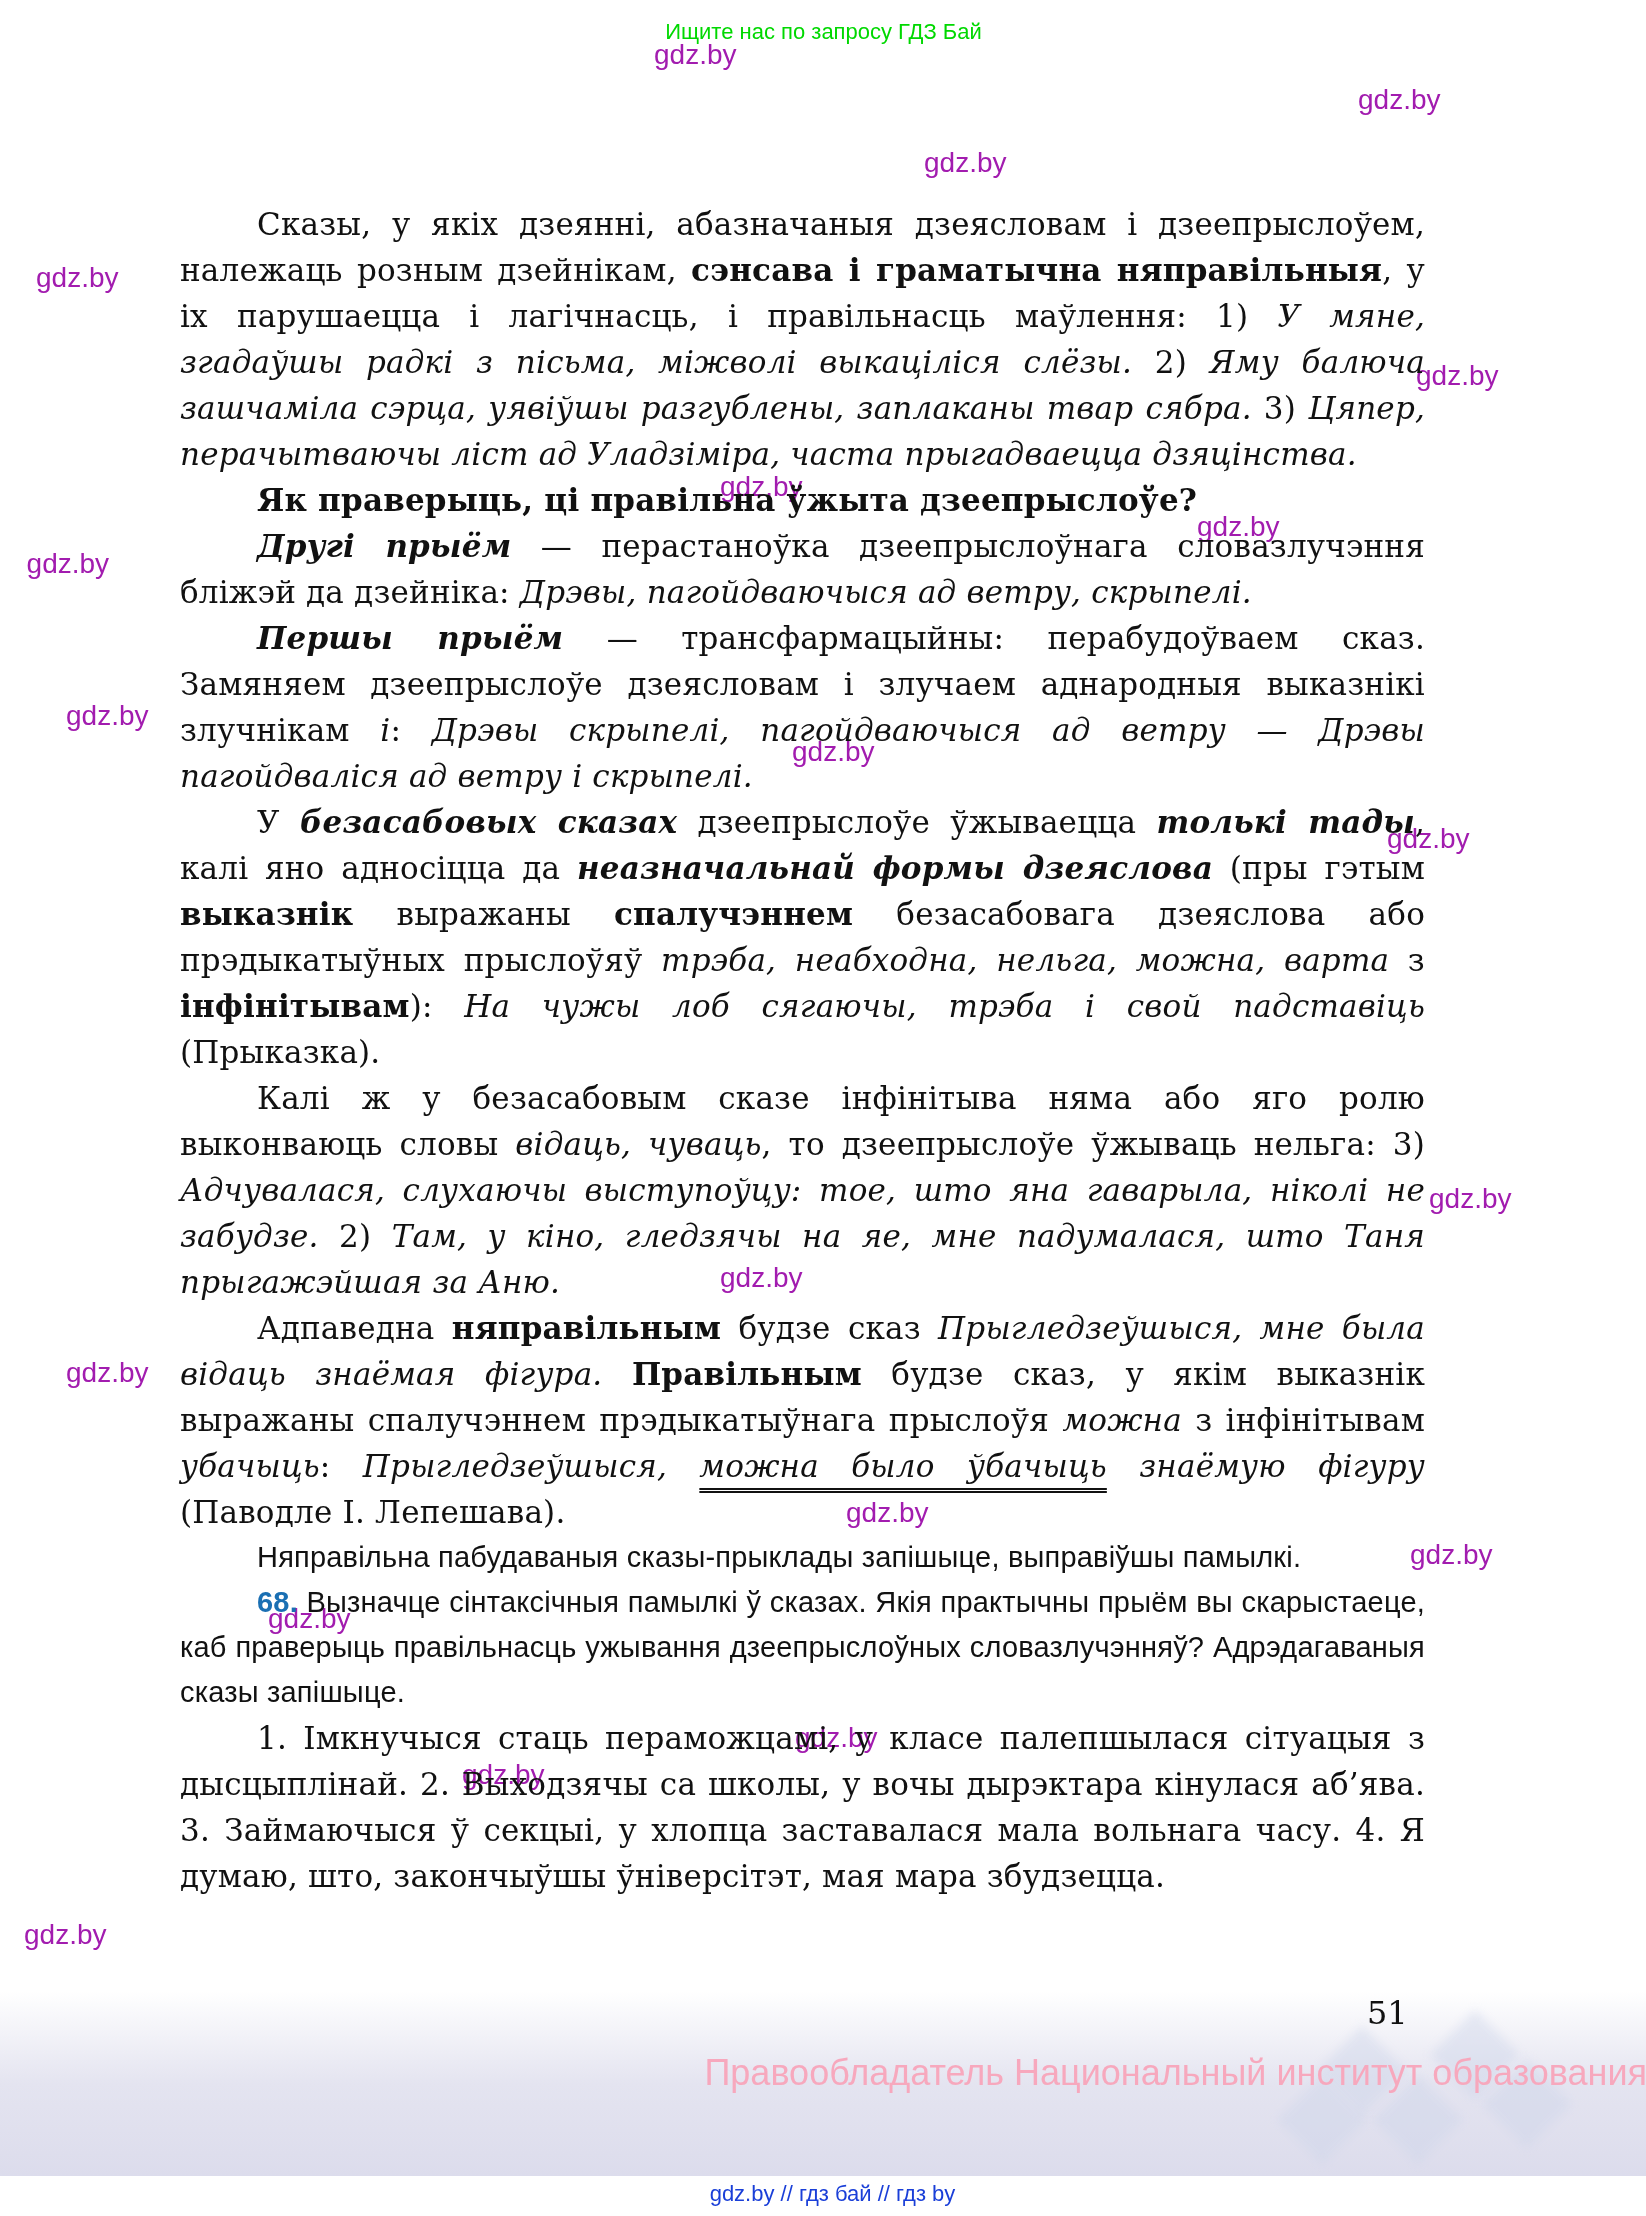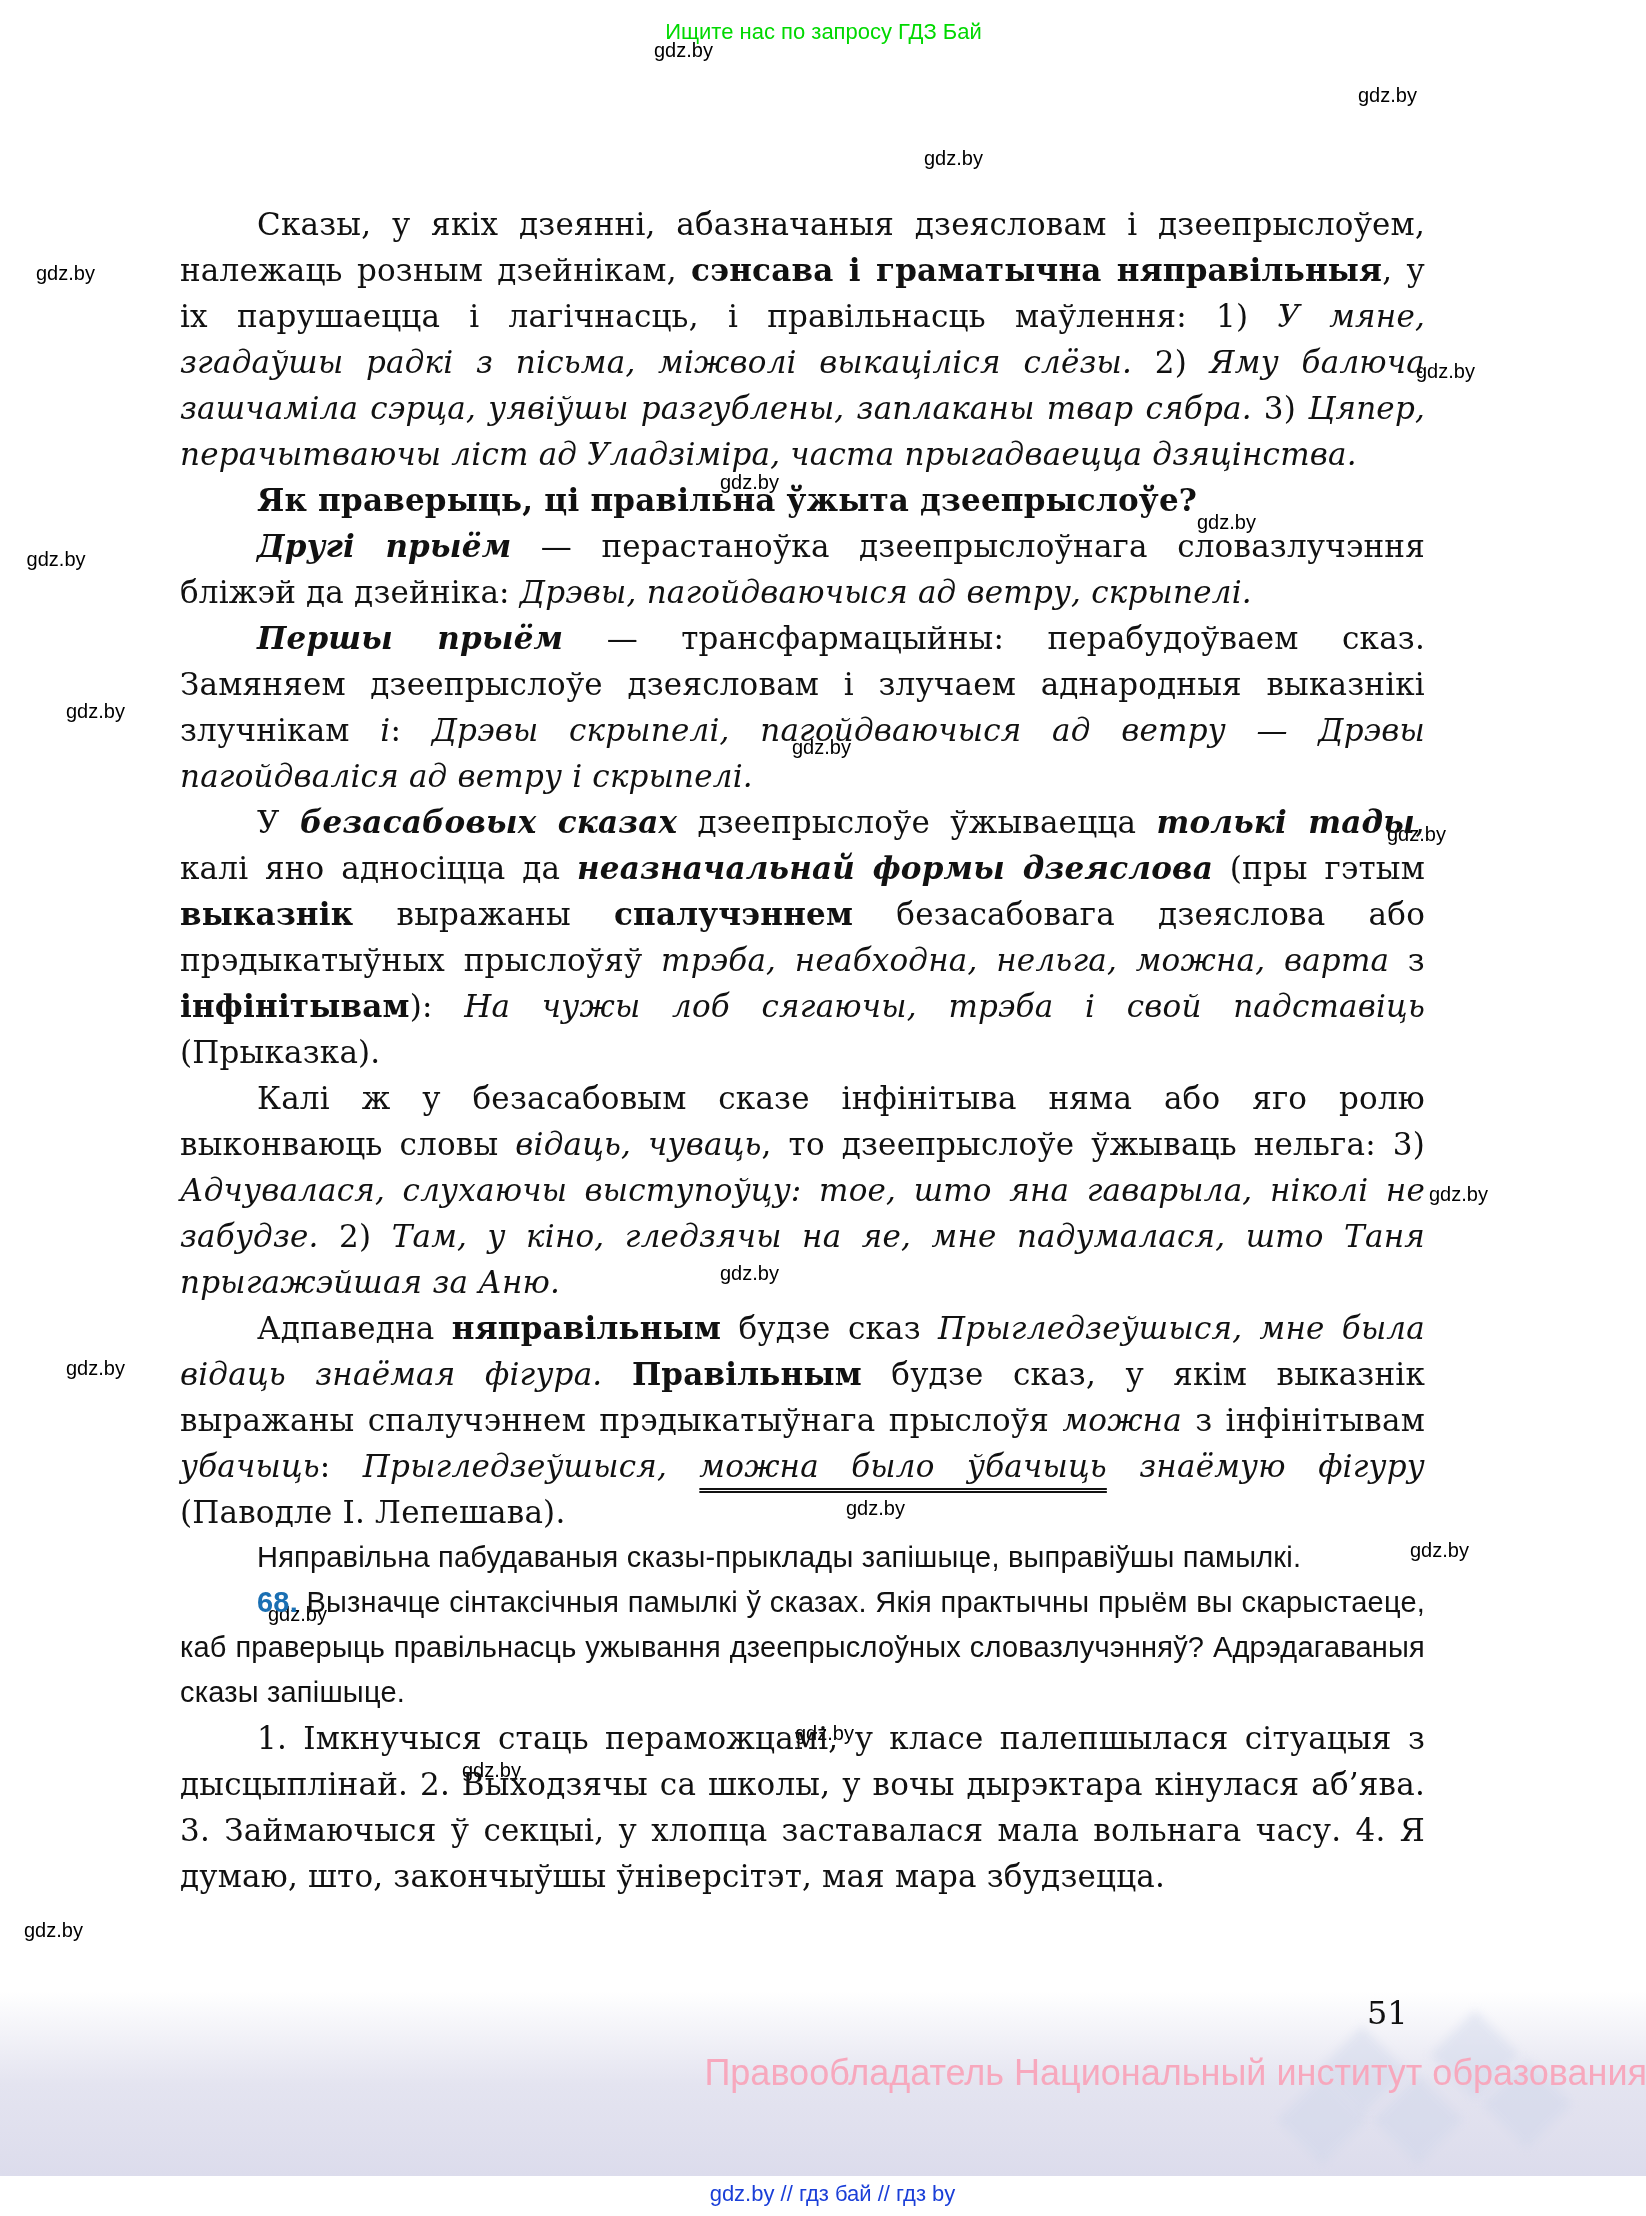--- a/index.html
+++ b/index.html
@@ -7,21 +7,21 @@
     width: 1647px; height: 2216px; position: relative; overflow: hidden;
     background: #ffffff; color: #111;
     font-family: "DejaVu Serif", serif;
   }
   .top-banner {
     position: absolute; left: 0; width: 1647px; top: 3.2px; text-align: center;
     font-family: "Liberation Sans", sans-serif; font-size: 22px; color: #00d800; margin-top: 16px;
   }
   .wm {
     position: absolute; font-family: "Liberation Sans", sans-serif;
-    font-size: 20px; color: #000000; white-space: nowrap;
+    font-size: 28px; color: #a21caf; white-space: nowrap;
   }
   .main {
     position: absolute; left: 180px; top: 201px; width: 1245px;
     font-family: "DejaVu Serif", serif; font-size: 31px; line-height: 46px;
     text-align: justify; letter-spacing: 0.2px;
   }
   .main p { margin: 0; text-indent: 77px; }
   .main b { font-weight: bold; }
   .main i { font-style: italic; }
   .task {

